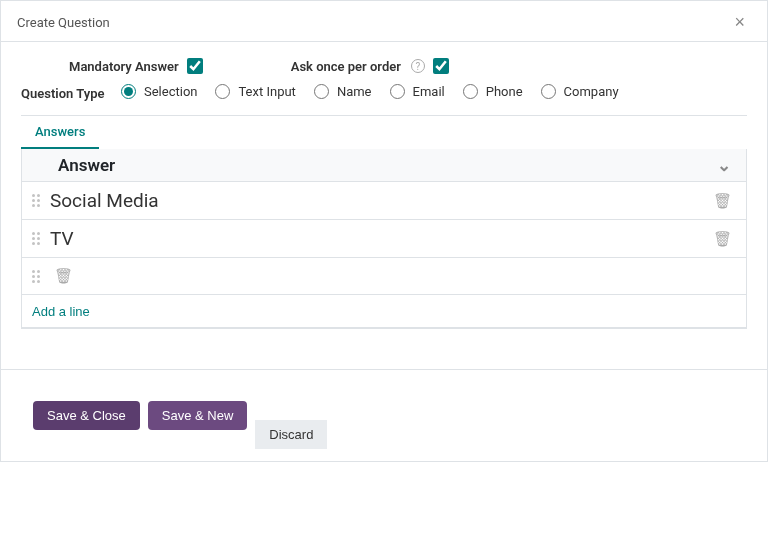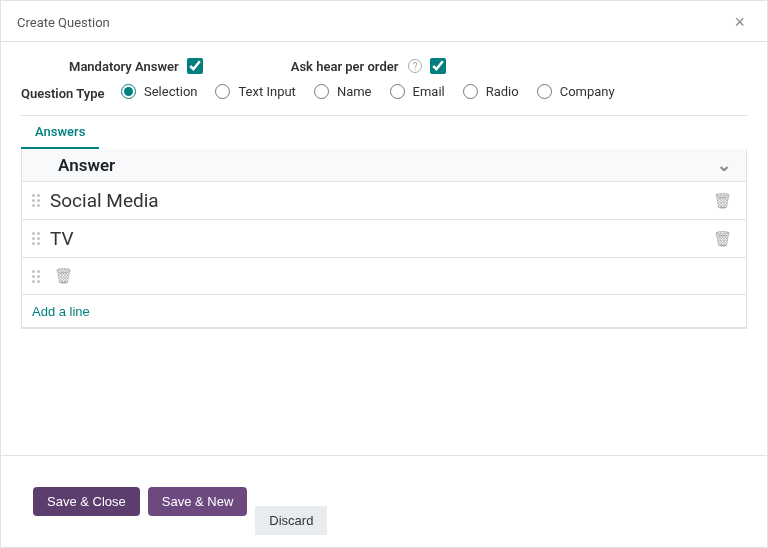--- a/index.html
+++ b/index.html
@@ -7,21 +7,21 @@
       font-family: -apple-system, BlinkMacSystemFont, 'Segoe UI', Roboto, sans-serif;
       font-size: 14px;
       color: #212529;
       background: #fff;
       width: 768px;
       height: 548px;
       overflow: hidden;
     }
     .dialog {
       width: 768px;
-      height: 548px;
+      height: 462px;
       background: #fff;
       display: flex;
       flex-direction: column;
       border: 1px solid #dee2e6;
     }
     .dialog-header {
       display: flex;
       justify-content: space-between;
       align-items: center;
       padding: 10px 16px 8px 16px;
@@ -268,21 +268,21 @@
 
   <div class="dialog-body">
 
 
     <div class="form-row">
       <div class="form-field">
         <span class="field-label">Mandatory Answer</span>
         <input type="checkbox" class="checkbox-input" checked="" style="">
       </div>
       <div class="form-field">
-        <span class="field-label">Ask hear per order</span>
+        <span class="field-label">Ask once per order</span>
         <span class="help-icon">?</span>
         <input type="checkbox" class="checkbox-input" checked="" style="">
       </div>
     </div>
 
     <div class="question-type-row">
       <span class="question-type-label">Question Type</span>
       <div class="radio-group">
         <div class="radio-option">
           <input type="radio" name="question_type" id="selection" checked="" style="">
@@ -295,21 +295,21 @@
         <div class="radio-option">
           <input type="radio" name="question_type" id="name" style="">
           <label for="name">Name</label>
         </div>
         <div class="radio-option">
           <input type="radio" name="question_type" id="email" style="">
           <label for="email">Email</label>
         </div>
         <div class="radio-option">
           <input type="radio" name="question_type" id="phone" style="">
-          <label for="phone">Radio</label>
+          <label for="phone">Phone</label>
         </div>
         <div class="radio-option">
           <input type="radio" name="question_type" id="company" style="">
           <label for="company">Company</label>
         </div>
       </div>
     </div>
 
     <div class="tabs-section">
       <div class="tabs-bar">

